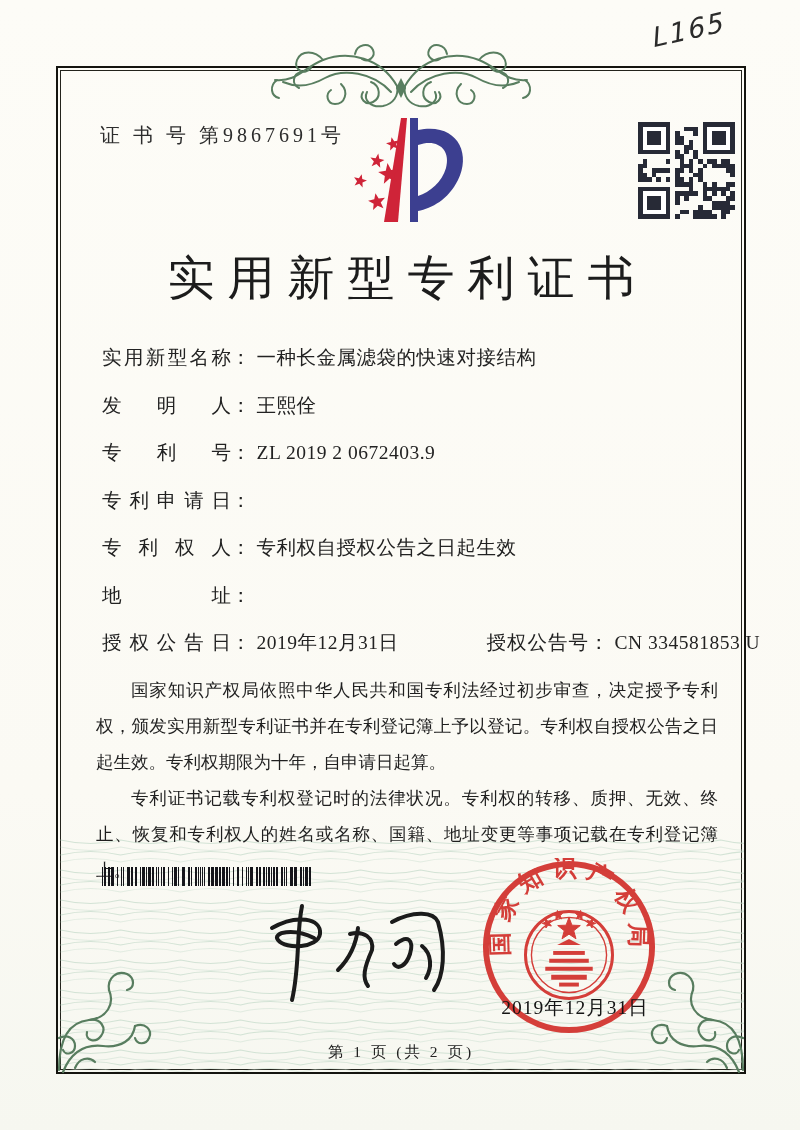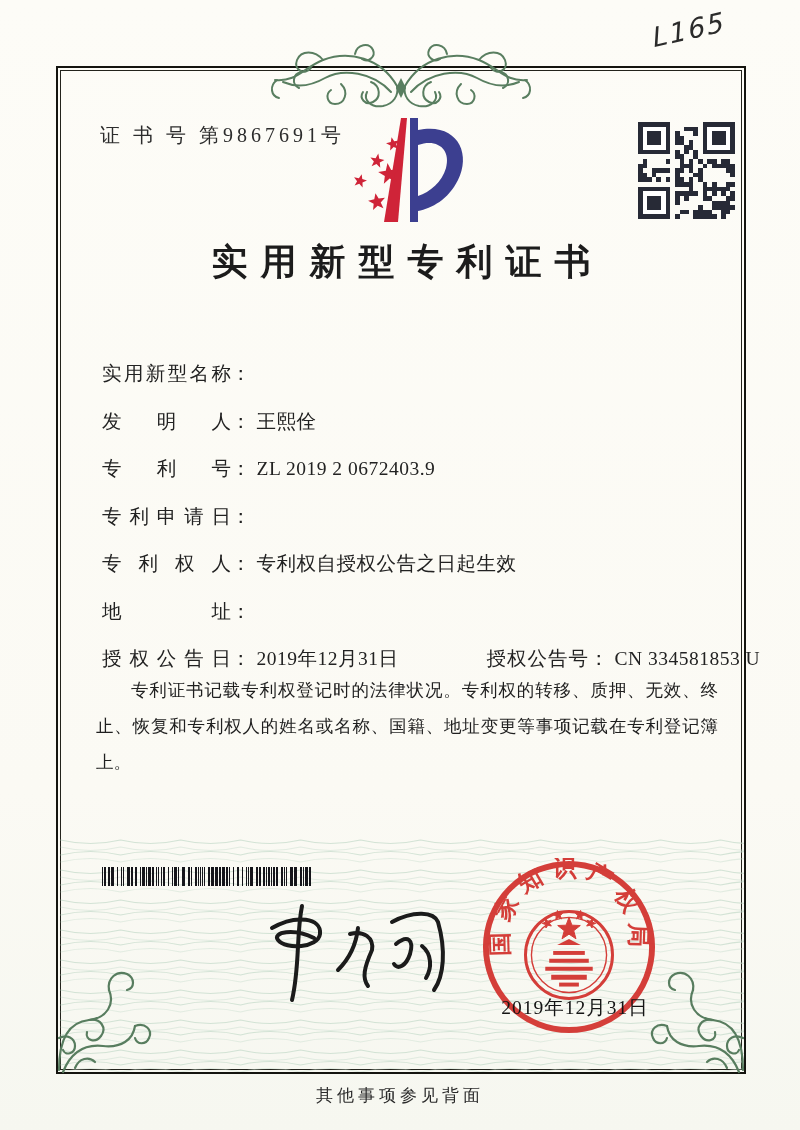--- a/index.html
+++ b/index.html
@@ -30,30 +30,30 @@
   .corner.right { right:-3px; transform:scaleX(-1); }
 
   .cert-no {
     position:absolute; left:42px; top:54px; font-size:20px; color:#2c2c2c;
     letter-spacing:4px; z-index:2;
   }
   .logo { position:absolute; left:286px; top:44px; z-index:2; }
   .qr { position:absolute; left:580px; top:54px; width:97px; height:97px; z-index:2; }
 
   .title {
-    position:absolute; left:0; top:170px; width:100%; text-align:center;
-    font-size:36px; font-weight:700; color:#1c1c1c; letter-spacing:13px;
+    position:absolute; left:0; top:179px; width:100%; text-align:center;
+    font-size:47px; font-weight:400; color:#1c1c1c; letter-spacing:13px;
     text-indent:13px; z-index:2;
   }
 
   .fields { position:absolute; left:44px; right:36px; top:276px; z-index:2; }
   .frow { display:flex; align-items:baseline; height:47.5px; font-size:19.5px; color:#222; }
   .flabel {
     display:inline-block; width:129px; text-align:justify; text-align-last:justify;
-    flex:none; color:#222;margin-top:16px;
+    flex:none; color:#222;
   }
   .fcolon { flex:none; margin-right:6px; }
   .fvalue { letter-spacing:0.5px; white-space:nowrap; }
   .fvalue.w-fixed { width:190px; flex:none; }
   .flabel2 { flex:none; margin-left:40px; letter-spacing:1px; }
 
   .body-text {
     position:absolute; left:38px; right:26px; top:604px; z-index:2;
     font-size:17.5px; line-height:36px; color:#1f1f1f; text-align:justify;
   }
@@ -309,20 +309,21 @@
         <rect x="1" y="15" width="5" height="5" fill="#fff"></rect>
         <rect x="2" y="16" width="3" height="3" fill="#272a36"></rect>
       </svg>
 
     <div class="title">实用新型专利证书</div>
 
     <div class="fields">
       <div class="frow">
         <span class="flabel">实用新型名称</span>
           <span class="fcolon">：</span>
+        <span class="fvalue">一种长金属滤袋的快速对接结构</span>
       </div>
       <div class="frow">
         <span class="flabel">发明人</span>
           <span class="fcolon">：</span>
         <span class="fvalue">王熙佺</span>
       </div>
       <div class="frow">
         <span class="flabel">专利号</span>
           <span class="fcolon">：</span>
         <span class="fvalue">ZL 2019 2 0672403.9</span>
@@ -344,20 +345,21 @@
         <span class="flabel">授权公告日</span>
           <span class="fcolon">：</span>
         <span class="fvalue w-fixed">2019年12月31日</span>
         <span class="flabel2">授权公告号</span>
           <span class="fcolon">：</span>
         <span class="fvalue">CN 334581853 U</span>
       </div>
     </div>
 
     <div class="body-text">
+      <p>国家知识产权局依照中华人民共和国专利法经过初步审查，决定授予专利权，颁发实用新型专利证书并在专利登记簿上予以登记。专利权自授权公告之日起生效。专利权期限为十年，自申请日起算。</p>
       <p>专利证书记载专利权登记时的法律状况。专利权的转移、质押、无效、终止、恢复和专利权人的姓名或名称、国籍、地址变更等事项记载在专利登记簿上。</p>
     </div>
 
     <svg class="barcode" id="barcode-svg" width="212" height="19" viewBox="0 0 212 19">
         <rect x="0" y="0" width="1" height="19" fill="#15151a"></rect>
         <rect x="2" y="0" width="2" height="19" fill="#15151a"></rect>
         <rect x="6" y="0" width="2" height="19" fill="#15151a"></rect>
         <rect x="9" y="0" width="3" height="19" fill="#15151a"></rect>
         <rect x="15" y="0" width="1" height="19" fill="#15151a"></rect>
         <rect x="19" y="0" width="1" height="19" fill="#15151a"></rect>
@@ -450,16 +452,16 @@
           <path d="M66,110 h48 v4 h-48 z" stroke="none"></path>
           <path d="M74,94 h32 v4 h-32 z" stroke="none"></path>
           <path d="M78,88 l12,-6 l12,6 z" stroke="none"></path>
           <path d="M72,118 h36 v5 h-36 z" stroke="none"></path>
           <path d="M80,126 h20 v4 h-20 z" stroke="none"></path>
         </g>
       </g>
     </svg>
     <div class="seal-date">2019年12月31日</div>
 
+    <div class="page-num">第 1 页 (共 2 页)</div>
   </div>
 
-  <div class="back-note">其他事项参见背面</div>
 </div>
 
 </body></html>

